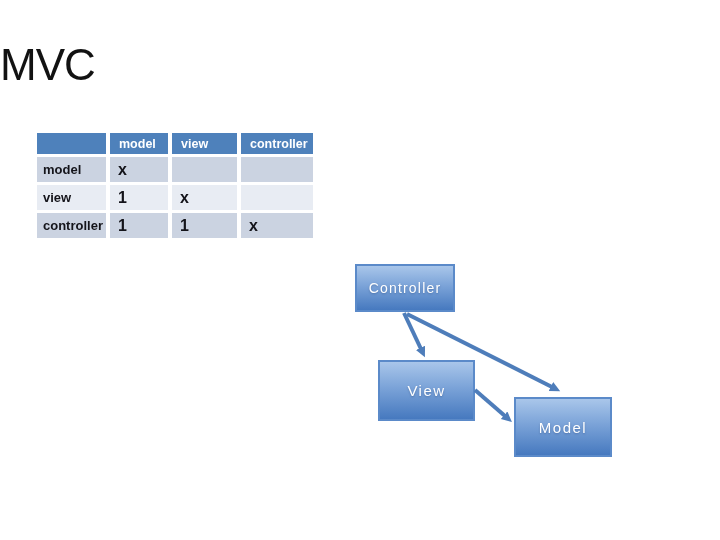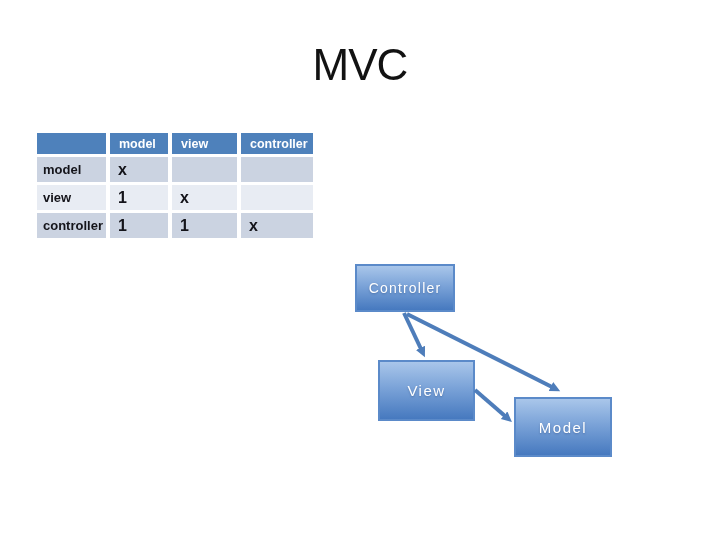--- a/index.html
+++ b/index.html
@@ -12,21 +12,20 @@
   .slide {
     position: relative;
     width: 720px; height: 540px;
     background: var(--background, #ffffff);
   }
 
   
   .title {
     position: absolute;
     left: 0; top: 43px; width: 720px;
-    text-align: center;
     font-size: 44px; line-height: 1;
     letter-spacing: -1px;
     font-weight: 400;
     color: var(--title-text, #121212);
   }
 
   
   .matrix {
     position: absolute;
     left: 37px; top: 133px;

